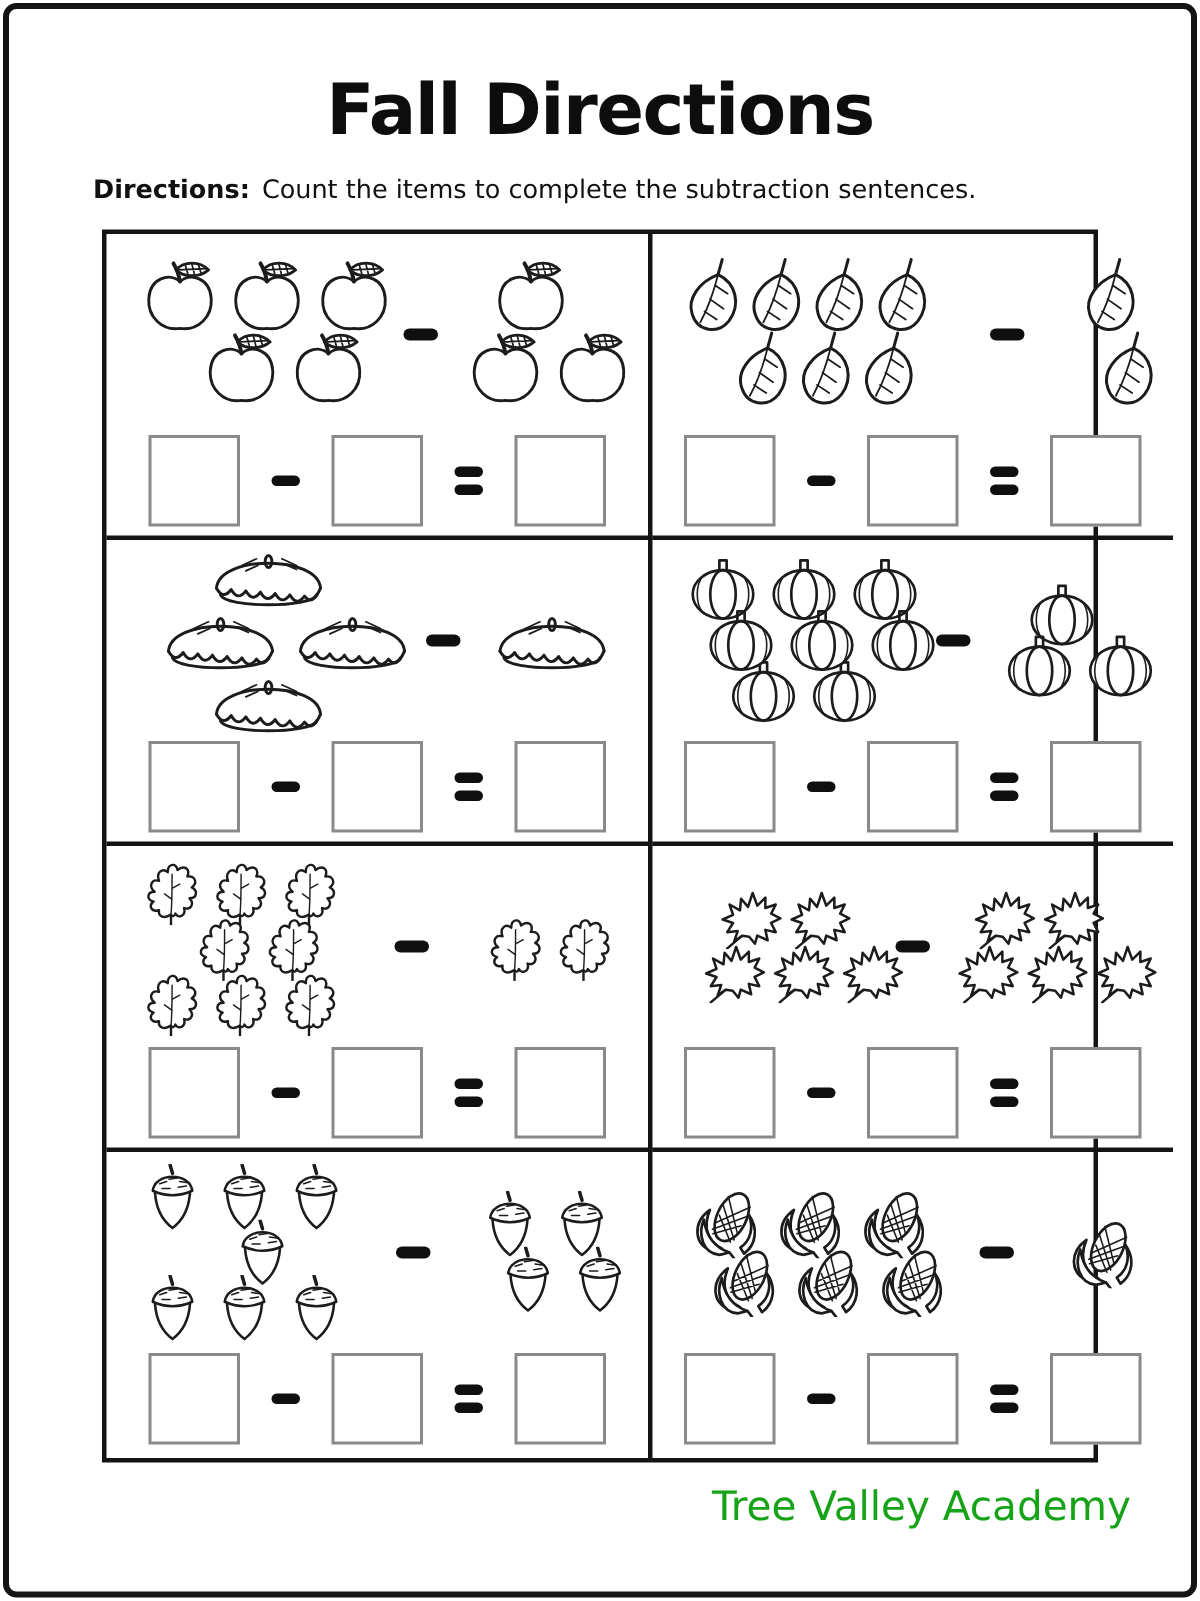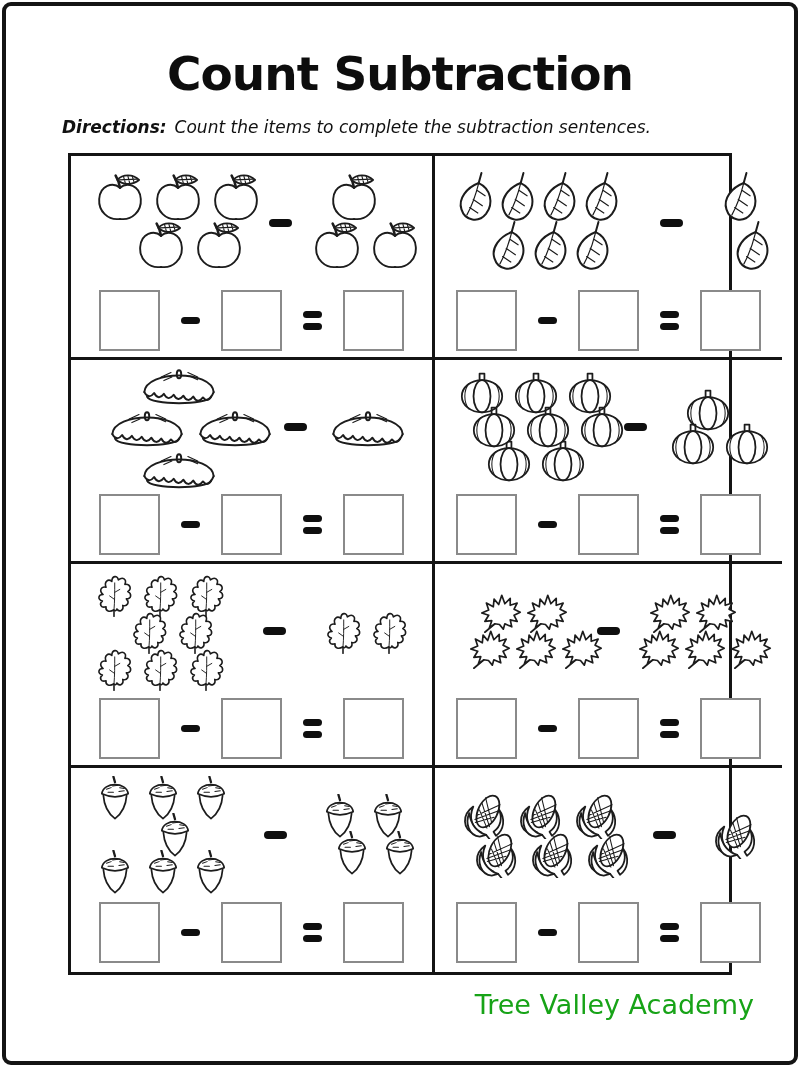--- a/index.html
+++ b/index.html
@@ -1,19 +1,19 @@
 <!DOCTYPE html>
 <html><head>
 <meta charset="utf-8">
 <style>
   html,body{margin:0;padding:0;background:#fff;}
   body{font-family:"DejaVu Sans", sans-serif; color:#141414;}
   .page{box-sizing:border-box;width:796px;height:1063px;margin:2px auto;border:4px solid #141414;border-radius:9px;background:#fff;overflow:hidden;}
   .title{margin-top:40px;text-align:center;font-size:47px;font-weight:bold;letter-spacing:-1px;color:#0d0d0d;}
-  .directions{margin:16px 0 14px 56px;font-size:17px;font-style:italic;color:#111;}
+  .directions{margin:16px 0 14px 56px;font-size:17px;color:#111;}
   .directions .dlabel{font-weight:bold;margin-right:8px;}
   .grid{width:658px;margin:16px auto 0;border:3px solid #141414;display:grid;grid-template-columns:1fr 1fr;background:#fff;}
   .cell{box-sizing:border-box;height:204px;border-right:3px solid #141414;border-bottom:3px solid #141414;padding:4px 6px 6px;display:flex;flex-direction:column;}
   .cell:nth-child(2n){border-right:none;}
   .cell:nth-last-child(-n+2){border-bottom:none;}
   .items-row{height:126px;display:flex;justify-content:space-between;align-items:center;padding:0 14px;overflow:visible;}
   .group{display:flex;flex-direction:column;align-items:center;}
   .irow{display:flex;align-items:center;justify-content:center;}
   .group .irow:nth-child(even){transform:translateX(12px);}
   .op{display:flex;align-items:center;justify-content:center;padding:0 4px;}
@@ -88,21 +88,21 @@
       </g>
       <path class="fw" d="M22 52 C6 46 6 28 20 18 C14 32 18 44 30 50 Z"></path>
       <path class="fw" d="M28 55 C14 54 10 38 15 26 C17 40 24 49 36 53 Z"></path>
       <path class="fw" d="M45 49 C54 43 56 32 52 22 C60 33 58 47 48 54 Z"></path>
       <path class="ln" d="M36 53 L40 58"></path>
     </symbol>
   </defs>
 </svg>
 
 <div class="page">
-  <div class="title">Count Subtraction</div>
+  <div class="title">Fall Directions</div>
   <div class="directions">
     <span class="dlabel">Directions:</span><span>Count the items to complete the subtraction sentences.</span>
   </div>
   <div class="grid">
       <div class="cell">
         <div class="items-row">
           <div class="group">
             <div class="irow">
               <svg class="item apple">
                 <use href="#sym-apple" xlink:href="#sym-apple"></use>

